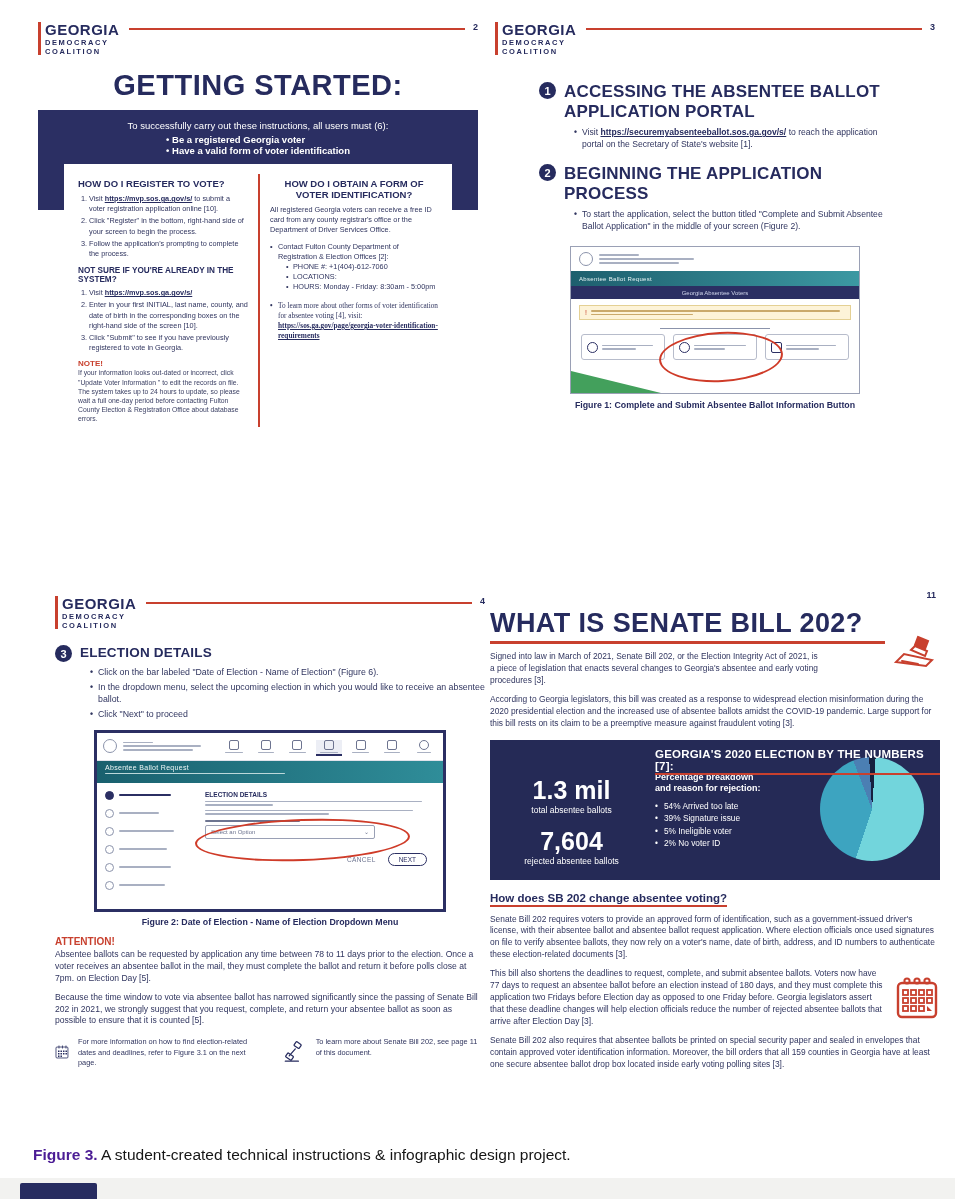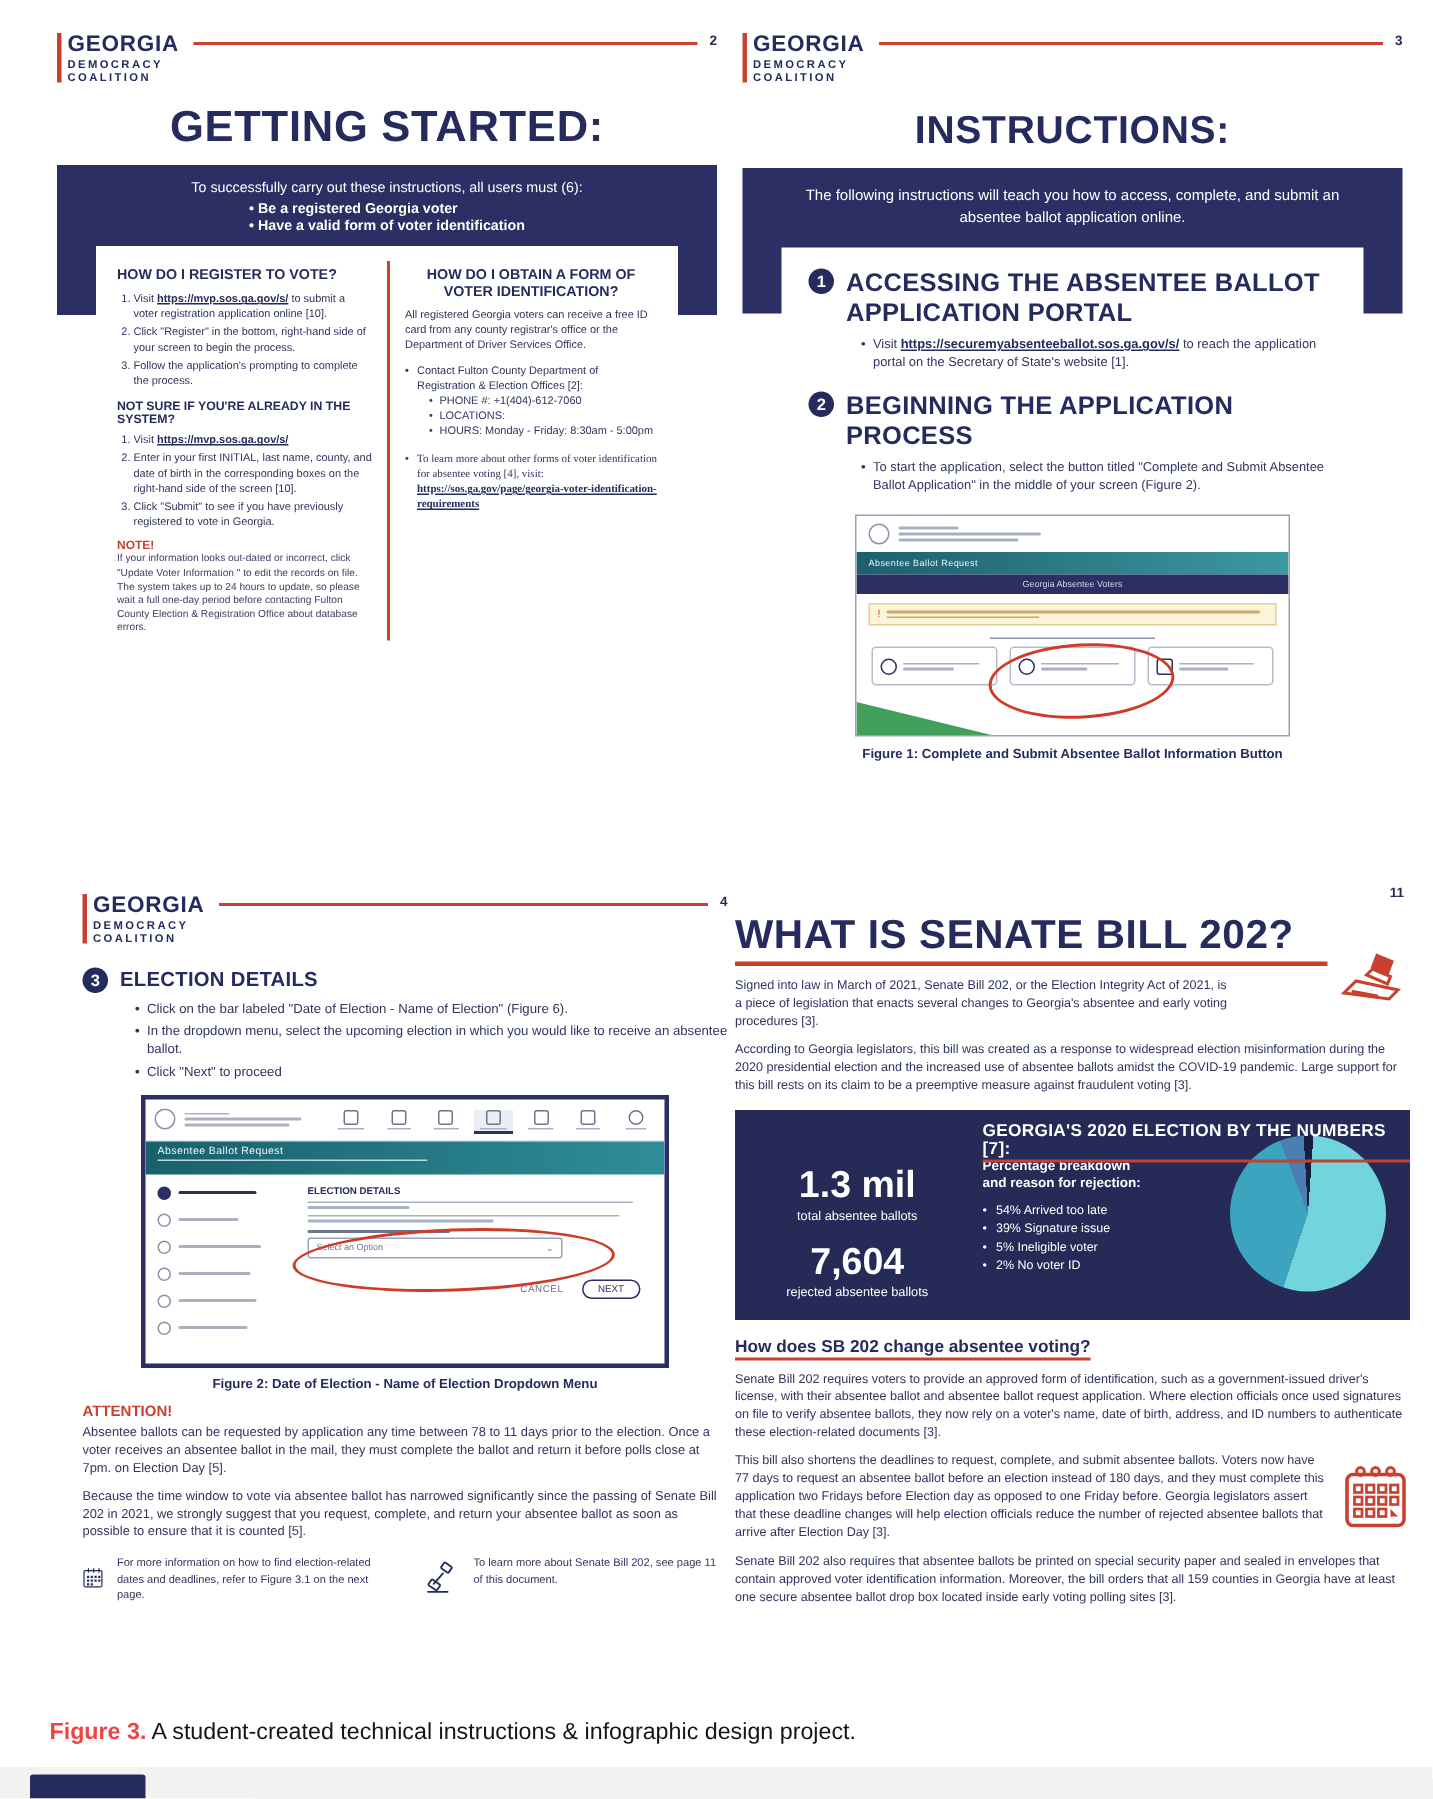--- a/index.html
+++ b/index.html
@@ -135,21 +135,21 @@
   .piewrap { width:108px; display:flex; align-items:center; justify-content:center; }
   .pie { width:104px; height:104px; border-radius:50%; }
   .h11 { font-size:11.5px; font-weight:800; color:#262b5e; margin-top:12px; border-bottom:2px solid #c8402e; display:inline-block; padding-bottom:1px; }
   .sbrow { display:flex; gap:10px; align-items:flex-start; }
   .calicon { flex:0 0 auto; margin-top:14px; }
 
   
   .botstrip { position:absolute; left:0; top:1178px; width:955px; height:21px; background:#f2f2f0; }
   .nextpartial { position:absolute; left:20px; top:1183px; width:77px; height:16px; background:#272c60; border-radius:2px 2px 0 0; }
   .fig3cap { position:absolute; left:33px; top:1146px; font-size:15.5px; color:#151515; }
-  .fig3cap .lbl { color:#ef4444; font-weight:bold;text-align:right; }
+  .fig3cap .lbl { color:#4c1d95; font-weight:bold;text-align:right; }
 </style>
 </head>
 <body>
 
 <div id="canvas">
 
   <div class="page" id="page2">
     <div class="hdr">
       <div class="logoblk">
         <div class="logo1">GEORGIA</div>
@@ -209,23 +209,20 @@
     <div class="hdr">
       <div class="logoblk">
         <div class="logo1">GEORGIA</div>
         <div class="logo2">DEMOCRACY</div>
         <div class="logo3">COALITION</div>
       </div>
       <div class="hrule"></div>
       <div class="pgnum">3</div>
     </div>
     <div class="bigtitle">INSTRUCTIONS:</div>
-    <div class="banner">
-      <div class="bintro">The following instructions will teach you how to access, complete, and submit an absentee ballot application online.</div>
-    </div>
     <div class="card">
       <div class="step">
         <div class="stepnum">1</div>
         <div class="stepbody">
           <div class="steptitle">ACCESSING THE ABSENTEE BALLOT APPLICATION PORTAL</div>
           <ul class="bul stepbul">
             <li><span>Visit </span><span class="doclink">https://securemyabsenteeballot.sos.ga.gov/s/</span><span> to reach the application portal on the Secretary of State's website [1].</span></li>
           </ul>
         </div>
       </div>

